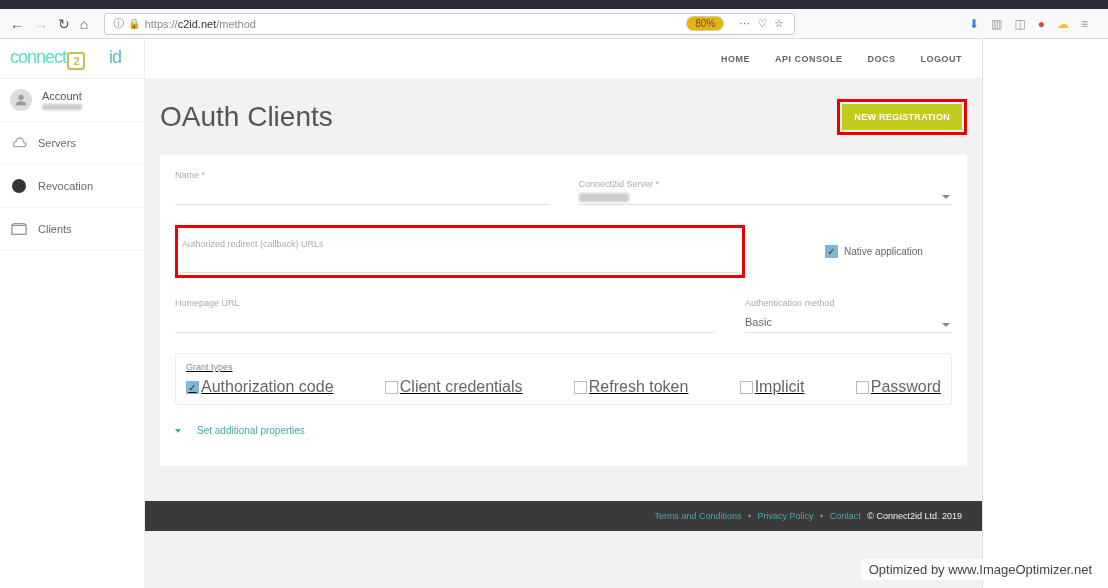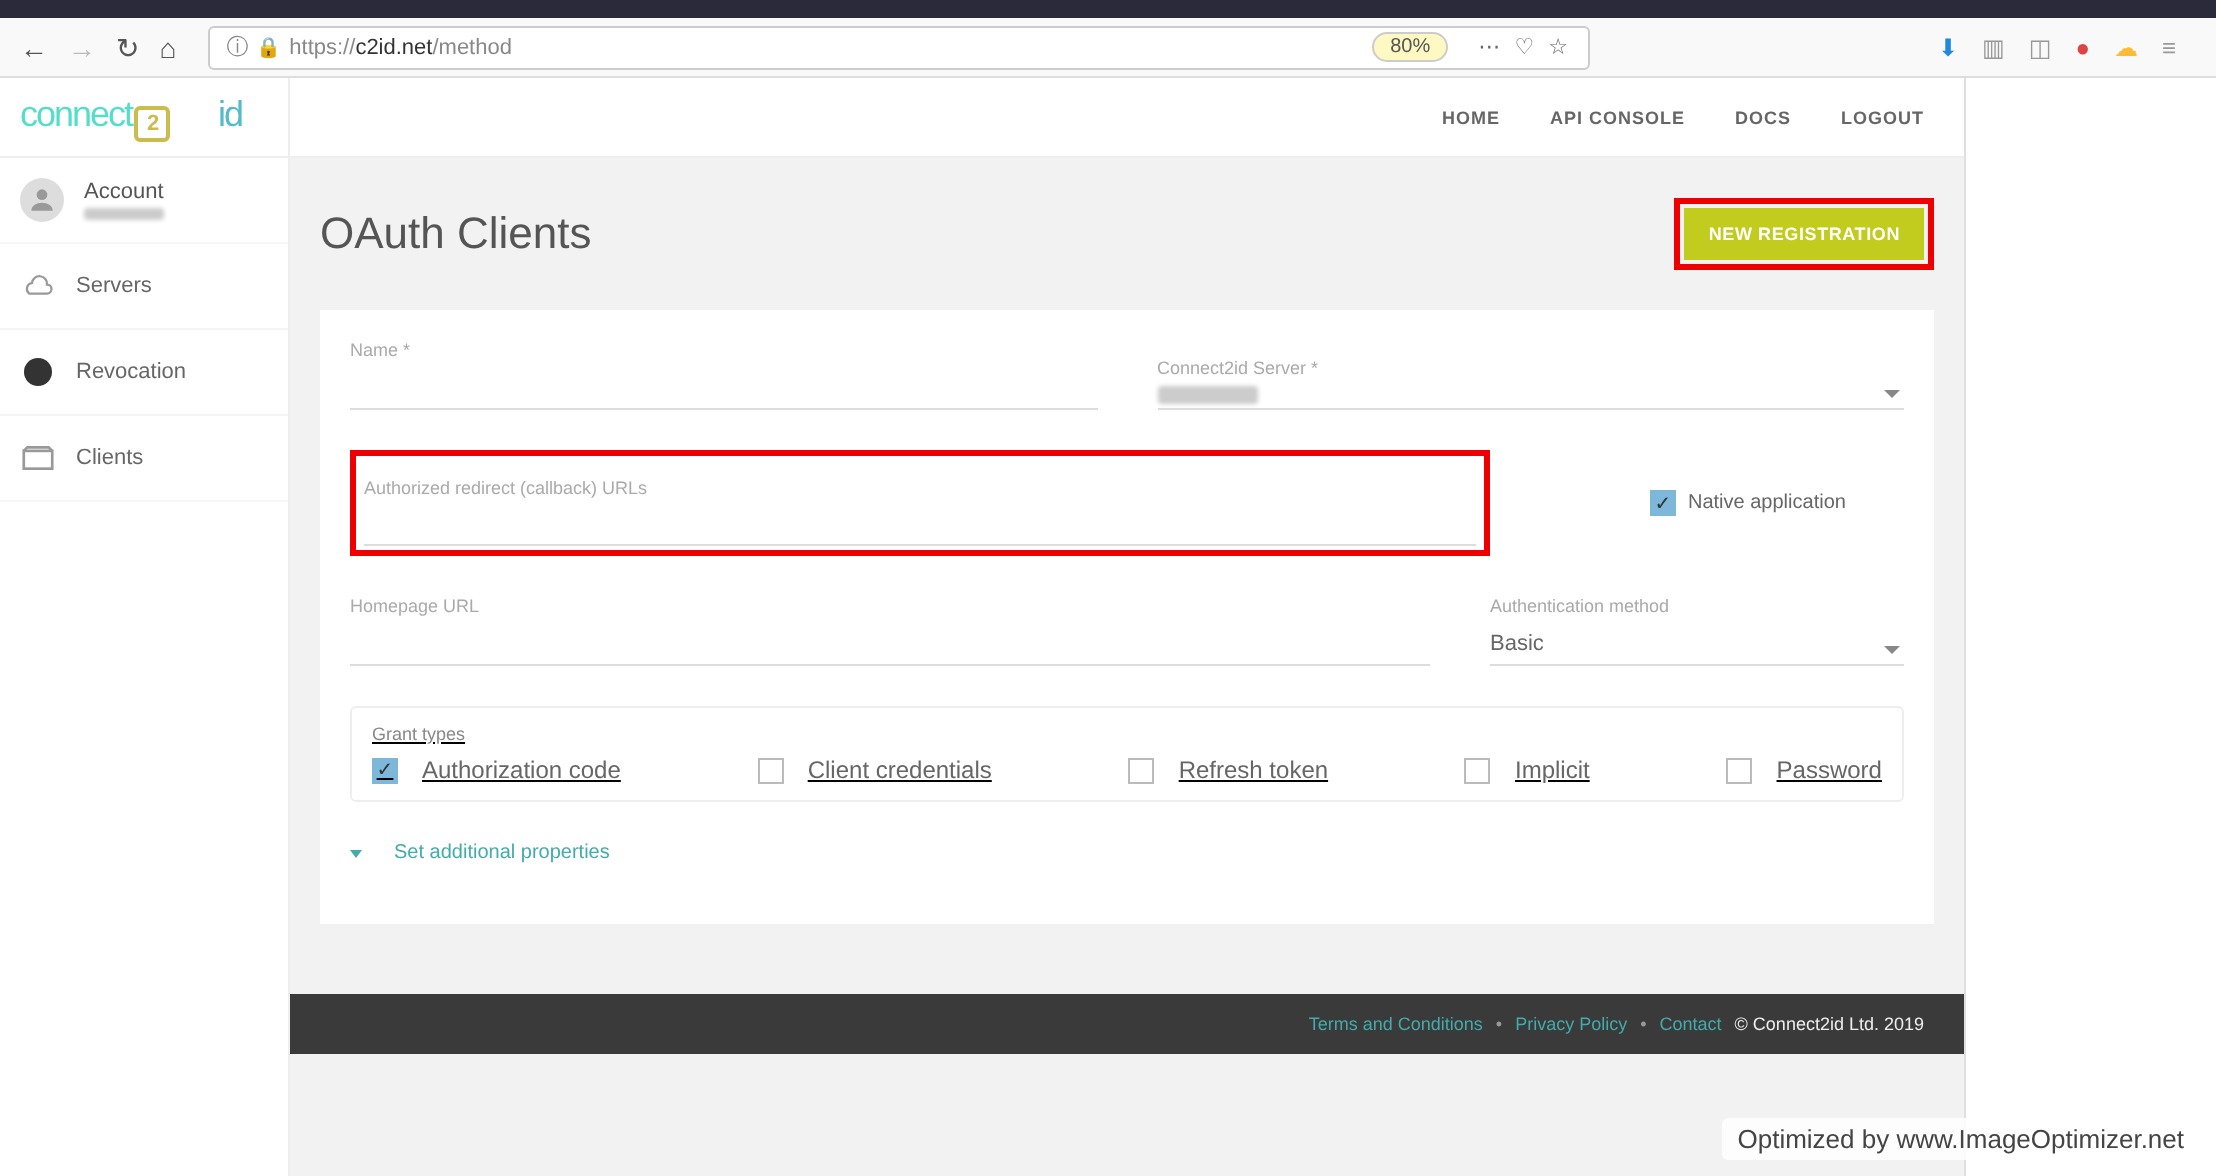--- a/index.html
+++ b/index.html
@@ -8,21 +8,21 @@
     
     .browser-top { height: 9px; background: #2a2a3a; }
     .browser-bar { height: 30px; background: #f9f9f9; display: flex; align-items: center; padding: 0 10px; gap: 8px; border-bottom: 1px solid #ddd; }
     .nav-btns { display: flex; gap: 10px; align-items: center; color: #555; }
     .nav-btn { cursor: pointer; font-size: 14px; color: #555; }
     .nav-btn.disabled { color: #bbb; }
     .url-bar { flex: 1; background: #fff; border: 1px solid #ccc; border-radius: 3px; height: 22px; display: flex; align-items: center; padding: 0 8px; margin: 0 8px; font-size: 11px; }
     .url-lock { color: #6a6; margin-right: 4px; font-size: 10px; }
     .url-host { color: #333; }
     .url-path { color: #888; }
-    .zoom-badge { background: #fef9c3; border: 1px solid #ccc; border-radius: 10px; padding: 1px 8px; font-size: 10px; color: #555; }
+    .zoom-badge { background: #eab308; border: 1px solid #ccc; border-radius: 10px; padding: 1px 8px; font-size: 10px; color: #555; }
     .browser-right { display: flex; gap: 12px; align-items: center; color: #666; padding-right: 10px; }
     .dl-icon { color: #2288dd; }
     .addon-icon { color: #999; }
     .addon-red { color: #d44; }
     .addon-yellow { color: #fb3; }
     .spacer { width: 150px; }
     
     
     .app-container { display: flex; height: calc(100% - 39px); border-right: 1px solid #e0e0e0; width: 983px; position: relative; }
     
@@ -44,42 +44,42 @@
     .cloud-svg { width: 18px; height: 14px; fill: none; stroke: #999; stroke-width: 1.5; }
     .box-svg { width: 16px; height: 14px; fill: none; stroke: #999; stroke-width: 1.5; }
     .dot-svg { width: 14px; height: 14px; background: #333; border-radius: 50%; }
     
     
     .main { flex: 1; background: #f2f2f2; display: flex; flex-direction: column; }
     .top-nav { background: #fff; height: 40px; display: flex; align-items: center; justify-content: flex-end; padding: 0 20px; gap: 25px; font-size: 9px; font-weight: bold; color: #666; letter-spacing: 0.5px; border-bottom: 1px solid #eee; }
     .top-nav span { cursor: pointer; }
     
     .page-header { display: flex; justify-content: space-between; align-items: center; padding: 20px 15px; }
-    .page-title { font-size: 22px; font-weight: 300; color: #555; }
+    .page-title { font-size: 28px; font-weight: 300; color: #555; }
     .new-reg-wrap { border: 3px solid #e00; padding: 2px; }
     .new-reg-btn { background: #c1cc1f; color: #fff; padding: 8px 12px; font-size: 9px; font-weight: bold; letter-spacing: 0.3px; cursor: pointer; }
     
     .form-card { background: #fff; margin: 0 15px; padding: 15px 15px 30px; }
     .form-row { display: flex; gap: 30px; margin-bottom: 20px; align-items: flex-end; }
     .form-field { flex: 1; position: relative; }
     .fld-label { font-size: 9px; color: #aaa; display: block; margin-bottom: 4px; }
     .fld-input { width: 100%; border: none; border-bottom: 1px solid #ddd; padding: 4px 0; font-size: 11px; color: #666; background: transparent; outline: none; }
     .fld-blur { width: 50px; height: 9px; background: #ccc; border-radius: 2px; filter: blur(1px); margin-bottom: 2px; }
     .dropdown-arrow { position: absolute; right: 2px; bottom: 6px; width: 0; height: 0; border-left: 4px solid transparent; border-right: 4px solid transparent; border-top: 4px solid #888; }
     
     .redirect-wrap { border: 3px solid #e00; padding: 8px 4px 2px; flex: 0 0 570px; }
     .redirect-field { border-bottom: 1px solid #ddd; padding-bottom: 2px;}
     .redirect-label { font-size: 9px; color: #aaa; }
     
     .native-check { display: flex; align-items: center; gap: 6px; font-size: 10px; color: #666; margin-left: 50px; }
     
     .grant-section { border: 1px solid #eee; border-radius: 3px; padding: 8px 10px; margin-top: 10px; text-decoration: underline; }
     .grant-label { font-size: 9px; color: #888; margin-bottom: 6px; }
     .grant-row { display: flex; justify-content: space-between; }
-    .grant-item { display: flex; align-items: center; gap: 12px; font-size: 12px; color: #666; }
+    .grant-item { display: flex; align-items: center; gap: 2px; font-size: 16px; color: #666; }
     
     .checkbox { width: 13px; height: 13px; border: 1px solid #bbb; background: #fff; display: inline-flex; align-items: center; justify-content: center; cursor: pointer; }
     .checkbox.checked { background: #7db8da; border-color: #7db8da; }
     .checkbox.checked::after { content: '✓'; color: #333; font-size: 10px; }
     
     .additional-link { color: #4aa; font-size: 10px; margin-top: 20px; display: inline-flex; align-items: center; gap: 16px; cursor: pointer; }
     .chev-down { width: 0; height: 0; border-left: 3px solid transparent; border-right: 3px solid transparent; border-top: 4px solid #4aa; }
     
     .form-actions { display: flex; justify-content: space-between; align-items: center; margin-top: 35px; }
     .register-wrap { border: 3px solid #e00; padding: 2px; }

